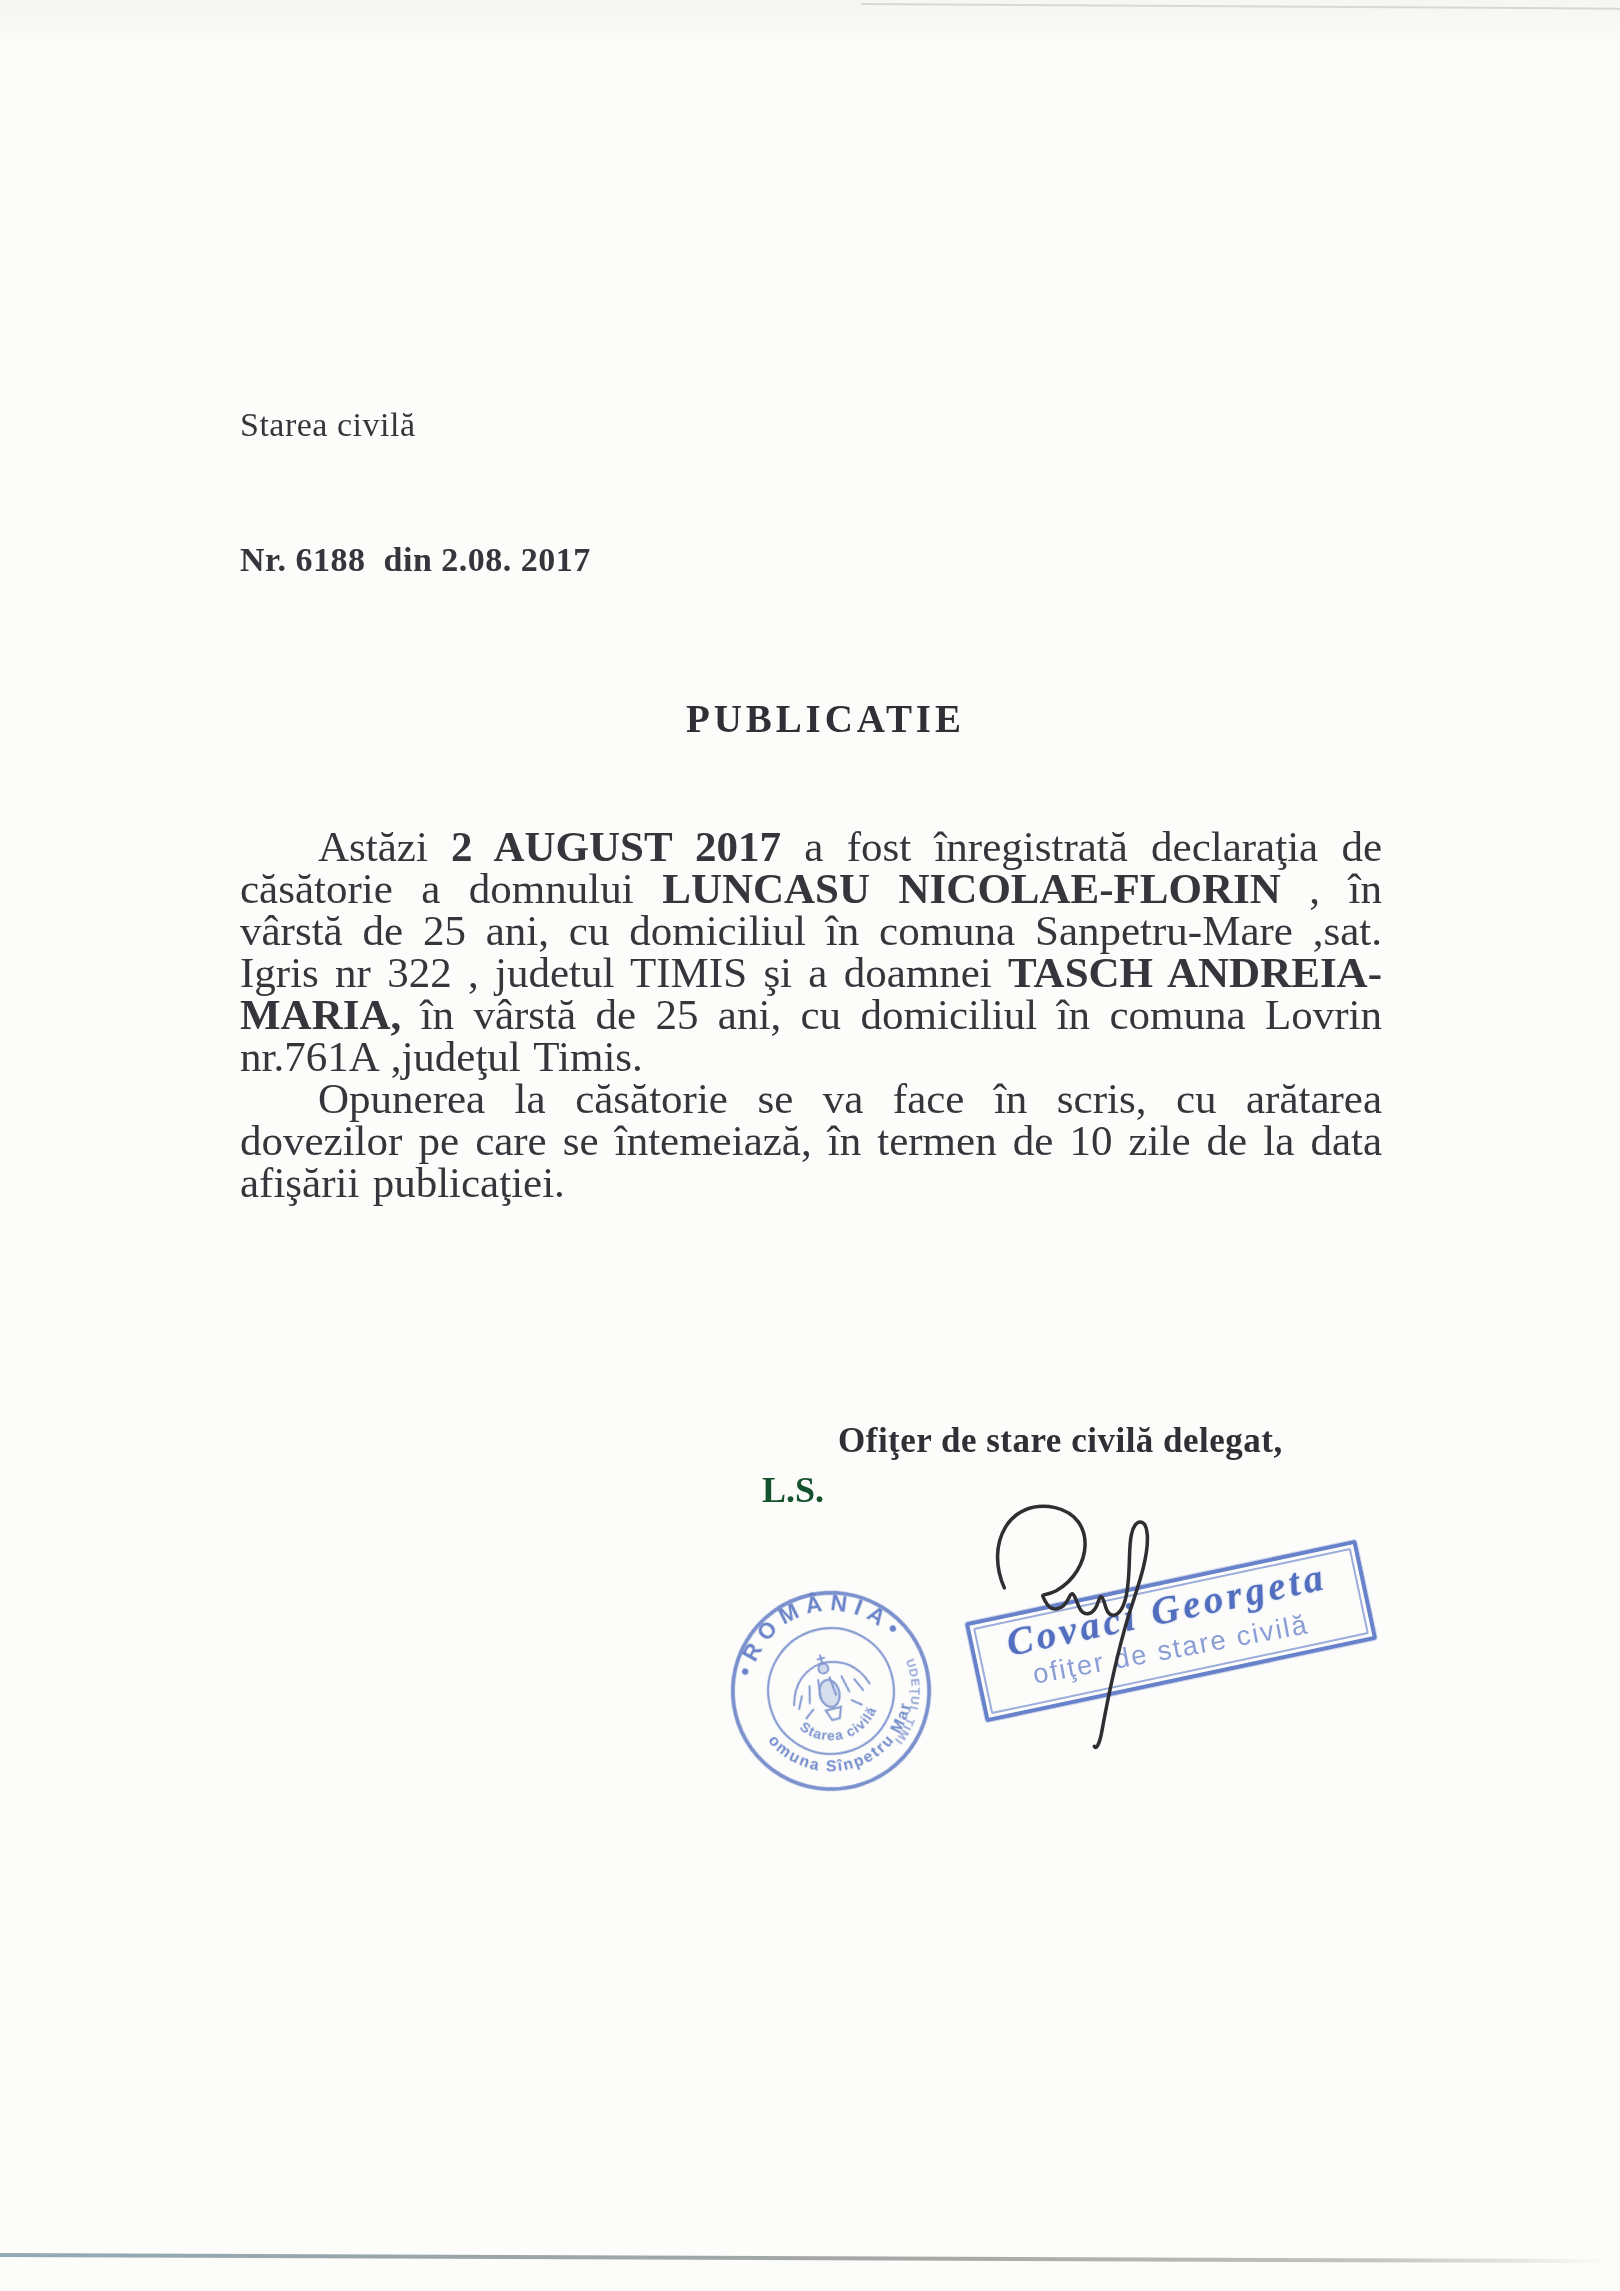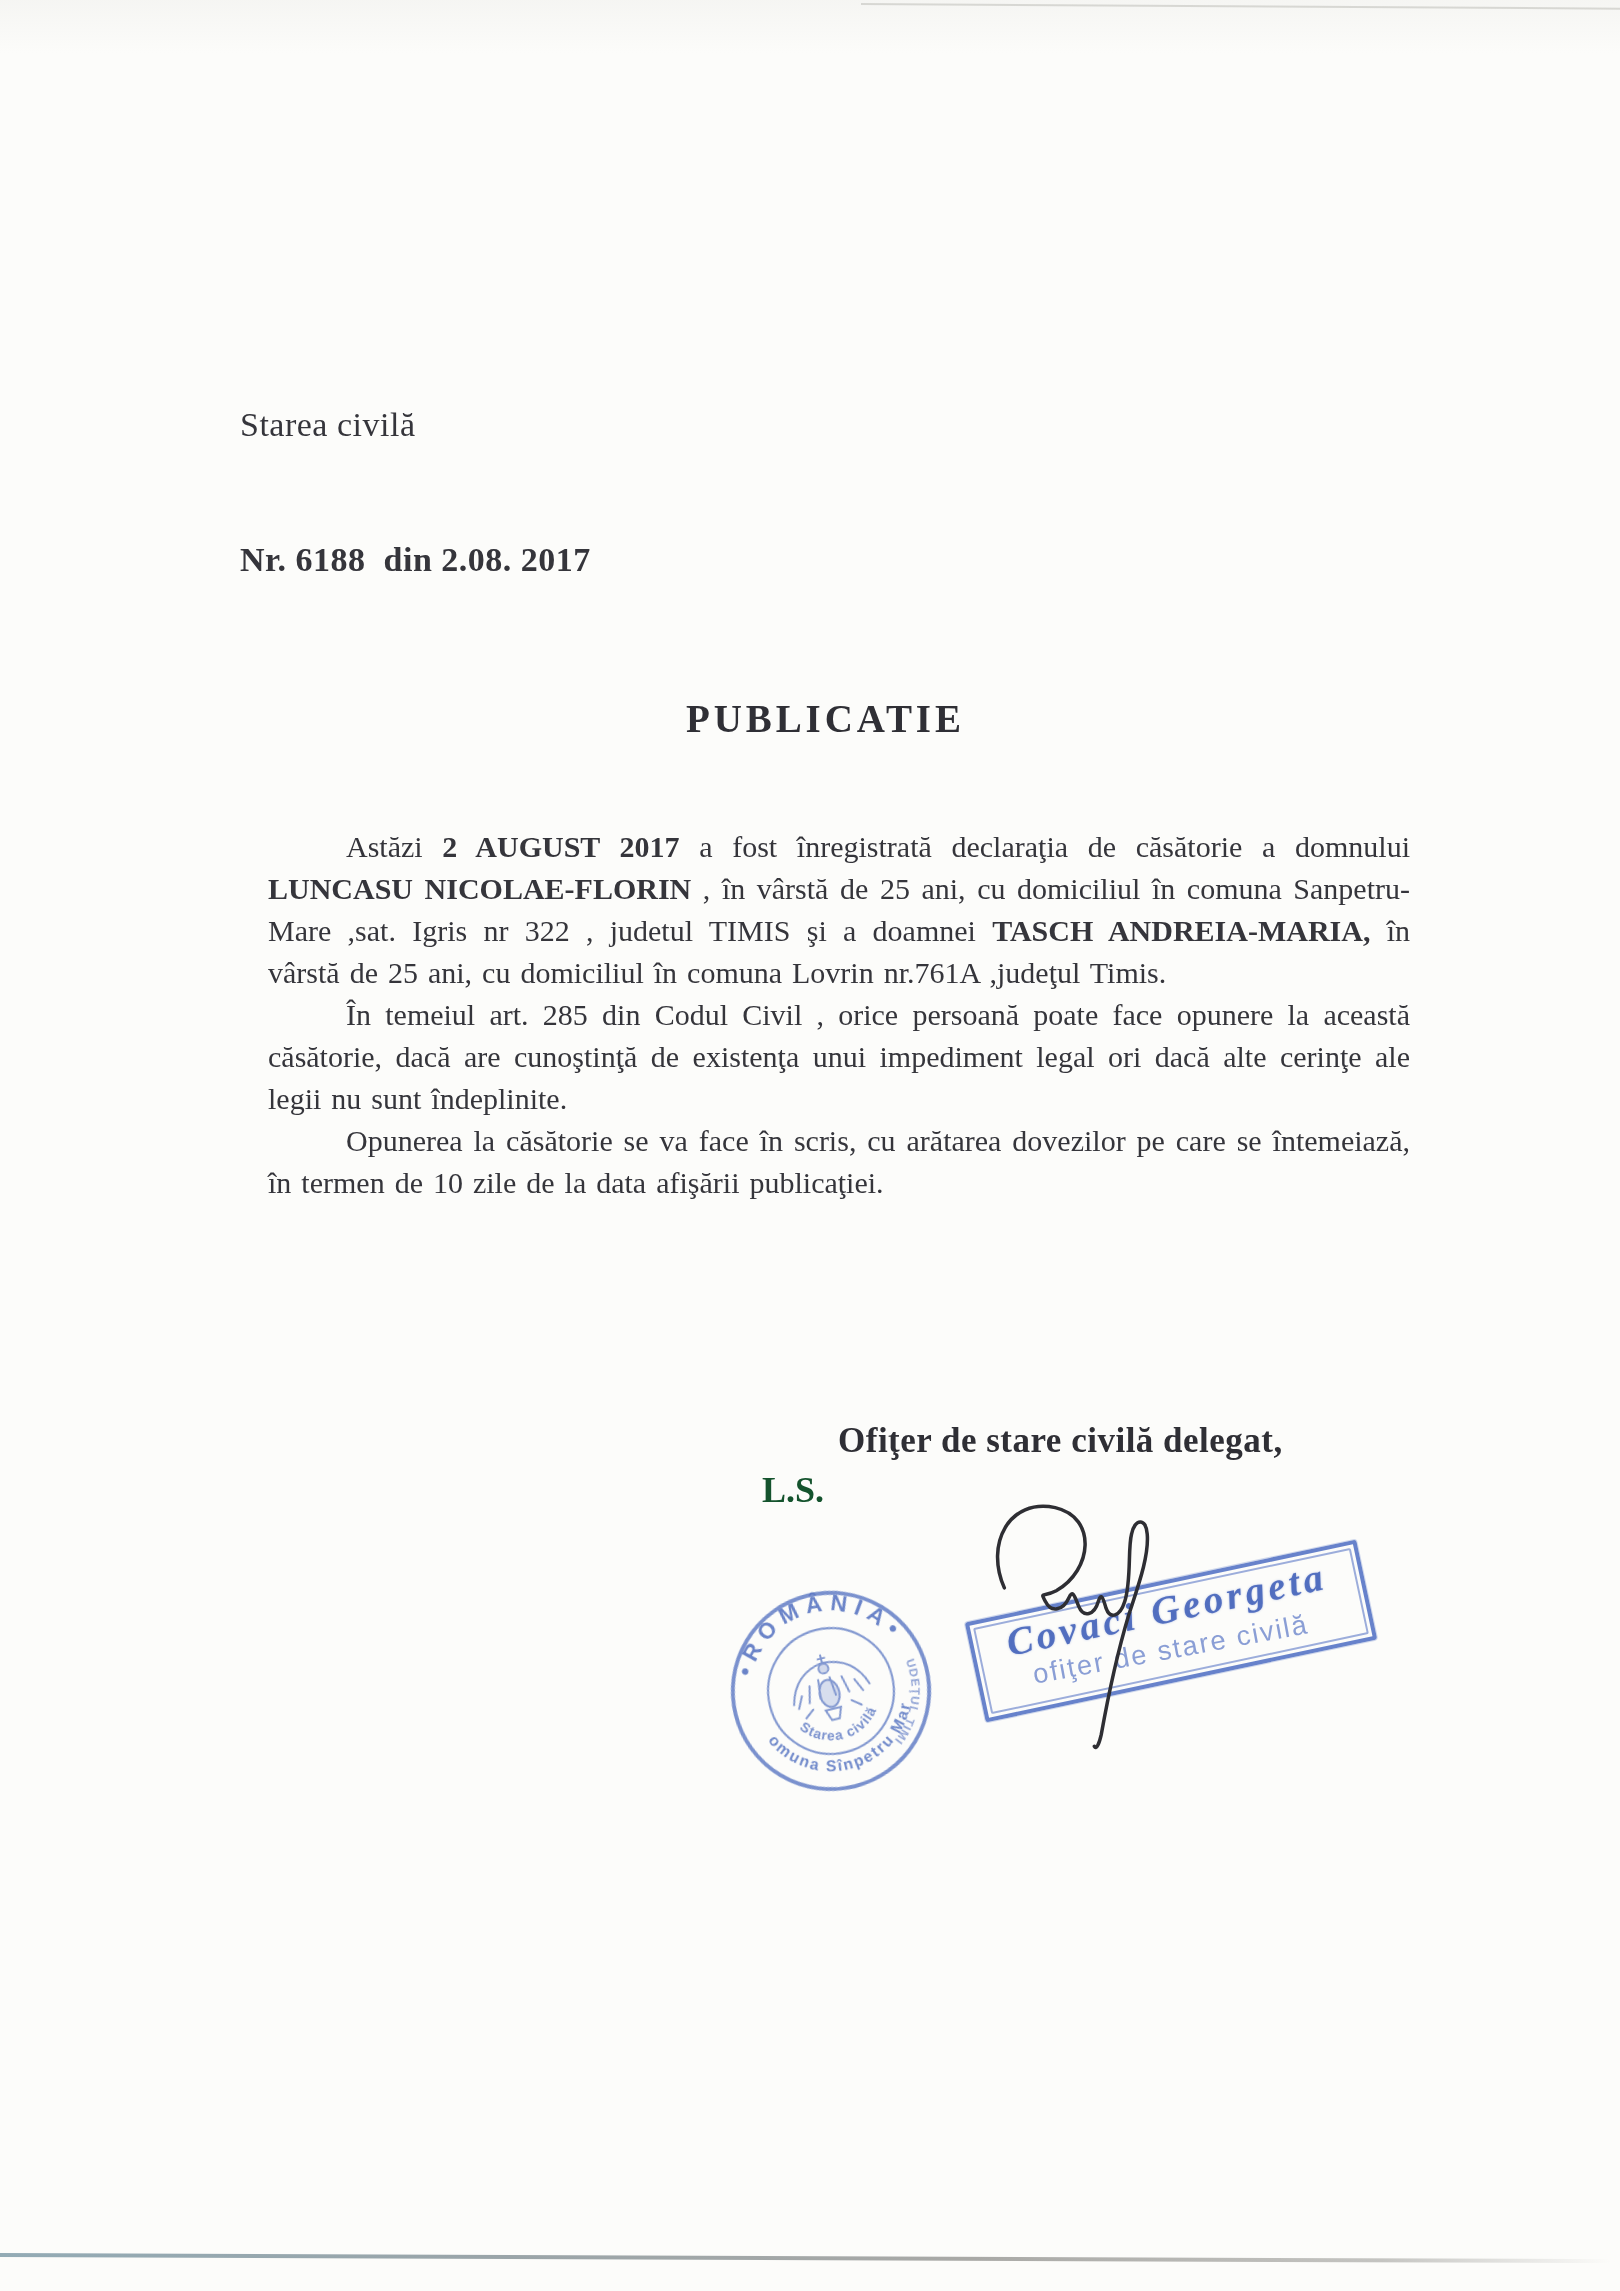--- a/index.html
+++ b/index.html
@@ -34,24 +34,23 @@
     letter-spacing:0.5px;
   }
   .header .reg{font-weight:bold;font-family:Liberation Serif, serif;}
   .doc-title{
     position:absolute;left:686px;top:696px;
     font-size:39px;font-weight:bold;letter-spacing:3.9px;
     color:#2f2f35;
   }
   .body-text{
     position:absolute;left:240px;top:826px;width:1142px;
-    font-size:30px;line-height:42px;
+    font-size:43px;line-height:42px;
     text-align:justify;
     word-spacing:2.5px;
-    margin-left:28px;
   }
   .body-text p{margin:0;text-indent:78px;}
   .body-text .b{font-weight:bold;}
   .sig-heading{
     position:absolute;left:838px;top:1421px;
     font-size:35px;font-weight:bold;letter-spacing:0.5px;
     color:#2f2f35;
   }
   .sig-ls{
     position:absolute;left:762px;top:1469px;
@@ -113,21 +112,20 @@
 
   <div class="header">
     <div>Starea civilă</div>
     <div class="reg">Nr. 6188  din 2.08. 2017</div>
   </div>
 
   <div class="doc-title">PUBLICATIE</div>
 
   <div class="body-text">
     <p><span>Astăzi </span><span class="b">2 AUGUST 2017</span><span> a fost înregistrată declaraţia de căsătorie a domnului </span><span class="b">LUNCASU NICOLAE-FLORIN</span><span> , în vârstă de 25 ani, cu domiciliul în comuna Sanpetru-Mare ,sat. Igris nr 322 , judetul TIMIS şi a doamnei </span><span class="b">TASCH ANDREIA-MARIA,</span><span> în vârstă de 25 ani, cu domiciliul în comuna Lovrin nr.761A ,judeţul Timis.</span></p>
-    <p><span>În temeiul art. 285 din Codul Civil , orice persoană poate face opunere la această căsătorie, dacă are cunoştinţă de existenţa unui impediment legal ori dacă alte cerinţe ale legii nu sunt îndeplinite.</span></p>
     <p><span>Opunerea la căsătorie se va face în scris, cu arătarea dovezilor pe care se întemeiază, în termen de 10 zile de la data afişării publicaţiei.</span></p>
   </div>
 
   <div class="sig-heading">Ofiţer de stare civilă delegat,</div>
   <div class="sig-ls">L.S.</div>
 
   <div class="rect-stamp">
     <div class="inner"></div>
     <div class="stamp-name">Covaci Georgeta</div>
     <div class="stamp-role">ofiţer de stare civilă</div>

